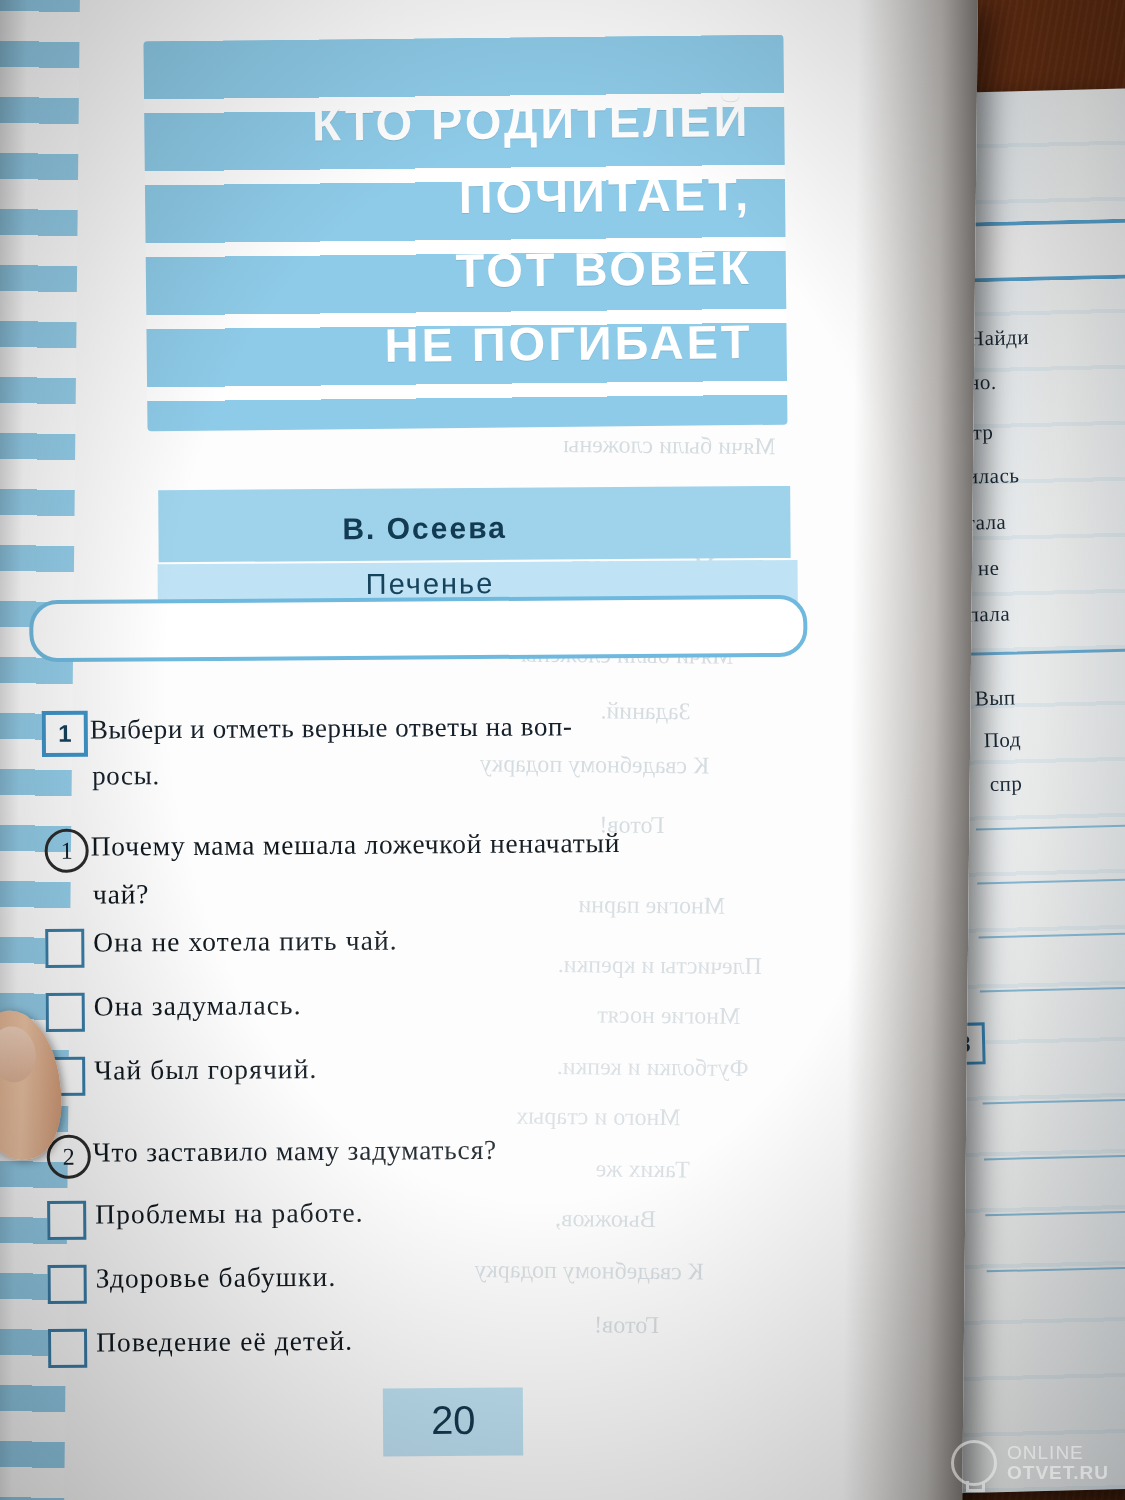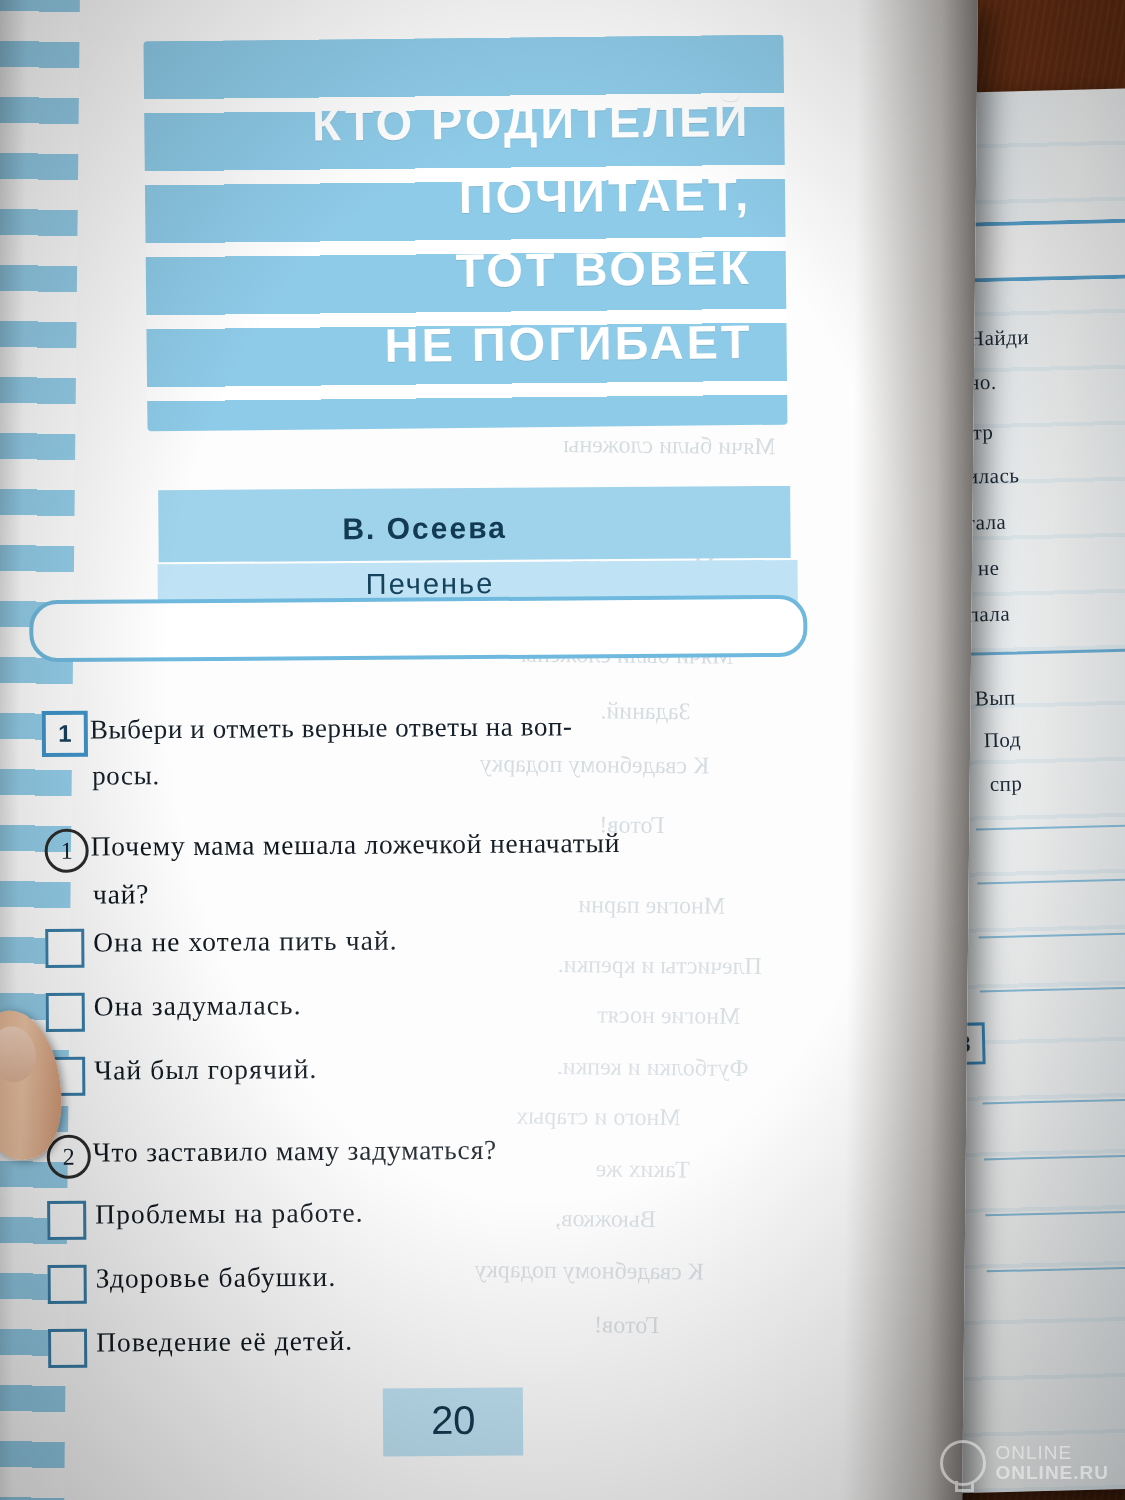--- a/index.html
+++ b/index.html
@@ -503,17 +503,17 @@
     <div class="nail"></div>
   </div>
 
   <div class="glare"></div>
   <div class="vignette"></div>
 
   <div class="watermark">
     <div class="wm-bulb"></div>
     <div class="wm-text">
       <div class="l1">ONLINE</div>
-      <div class="l2">ONLINE.RU</div>
+      <div class="l2">OTVET.RU</div>
     </div>
   </div>
 
 </div>
 
 </body></html>

